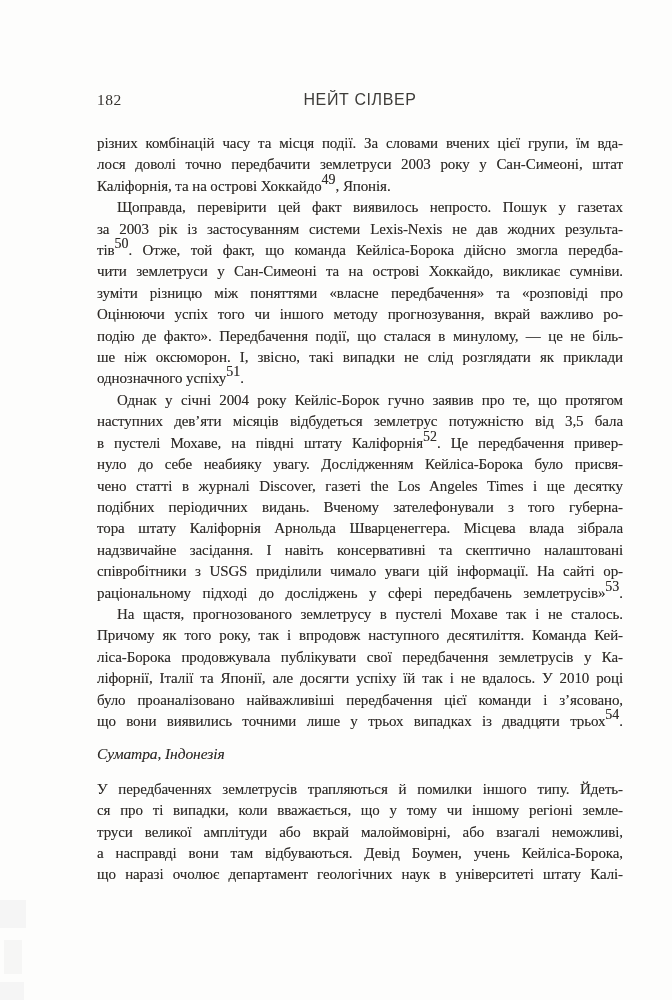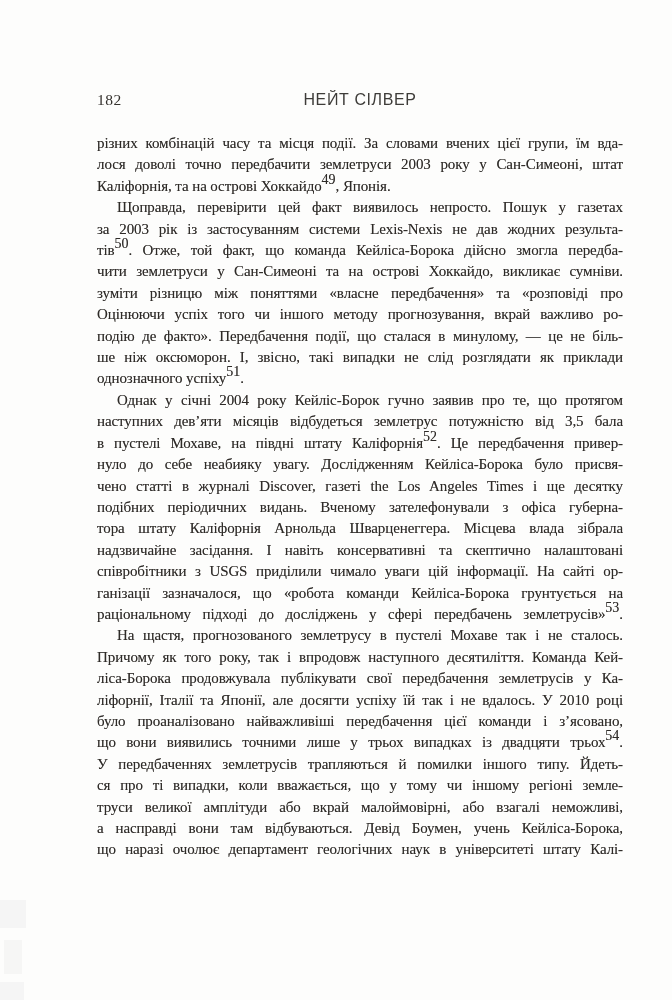--- a/index.html
+++ b/index.html
@@ -111,35 +111,35 @@
         <div class="line">подію де факто». Передбачення події, що сталася в минулому, — це не біль-</div>
         <div class="line">ше ніж оксюморон. І, звісно, такі випадки не слід розглядати як приклади</div>
         <div class="line line-last">однозначного успіху<sup class="fn">51</sup>.</div>
       </div>
       <div class="para">
         <div class="line first-line-indent">Однак у січні 2004 року Кейліс-Борок гучно заявив про те, що протягом</div>
         <div class="line">наступних дев’яти місяців відбудеться землетрус потужністю від 3,5 бала</div>
         <div class="line">в пустелі Мохаве, на півдні штату Каліфорнія<sup class="fn">52</sup>. Це передбачення привер-</div>
         <div class="line">нуло до себе неабияку увагу. Дослідженням Кейліса-Борока було присвя-</div>
         <div class="line">чено статті в журналі Discover, газеті the Los Angeles Times і ще десятку</div>
-        <div class="line">подібних періодичних видань. Вченому зателефонували з офіса губерна-</div>
+        <div class="line">подібних періодичних видань. Вченому зателефонували з того губерна-</div>
         <div class="line">тора штату Каліфорнія Арнольда Шварценеггера. Місцева влада зібрала</div>
         <div class="line">надзвичайне засідання. І навіть консервативні та скептично налаштовані</div>
         <div class="line">співробітники з USGS приділили чимало уваги цій інформації. На сайті ор-</div>
-        <div class="line">ганізації зазначалося, що «робота команди Кейліса-Борока грунтується на</div>
         <div class="line">раціональному підході до досліджень у сфері передбачень землетрусів»<sup class="fn">53</sup>.</div>
       </div>
       <div class="para">
         <div class="line first-line-indent">На щастя, прогнозованого землетрусу в пустелі Мохаве так і не сталось.</div>
         <div class="line">Причому як того року, так і впродовж наступного десятиліття. Команда Кей-</div>
         <div class="line">ліса-Борока продовжувала публікувати свої передбачення землетрусів у Ка-</div>
         <div class="line">ліфорнії, Італії та Японії, але досягти успіху їй так і не вдалось. У 2010 році</div>
         <div class="line">було проаналізовано найважливіші передбачення цієї команди і з’ясовано,</div>
         <div class="line">що вони виявились точними лише у трьох випадках із двадцяти трьох<sup class="fn">54</sup>.</div>
       </div>
+      <div class="section-heading">Суматра, Індонезія</div>
       <div class="para">
         <div class="line">У передбаченнях землетрусів трапляються й помилки іншого типу. Йдеть-</div>
         <div class="line">ся про ті випадки, коли вважається, що у тому чи іншому регіоні земле-</div>
         <div class="line">труси великої амплітуди або вкрай малоймовірні, або взагалі неможливі,</div>
         <div class="line">а насправді вони там відбуваються. Девід Боумен, учень Кейліса-Борока,</div>
         <div class="line">що наразі очолює департамент геологічних наук в університеті штату Калі-</div>
       </div>
     </main>
 
   <div class="scan-smudge smudge-1"></div>

